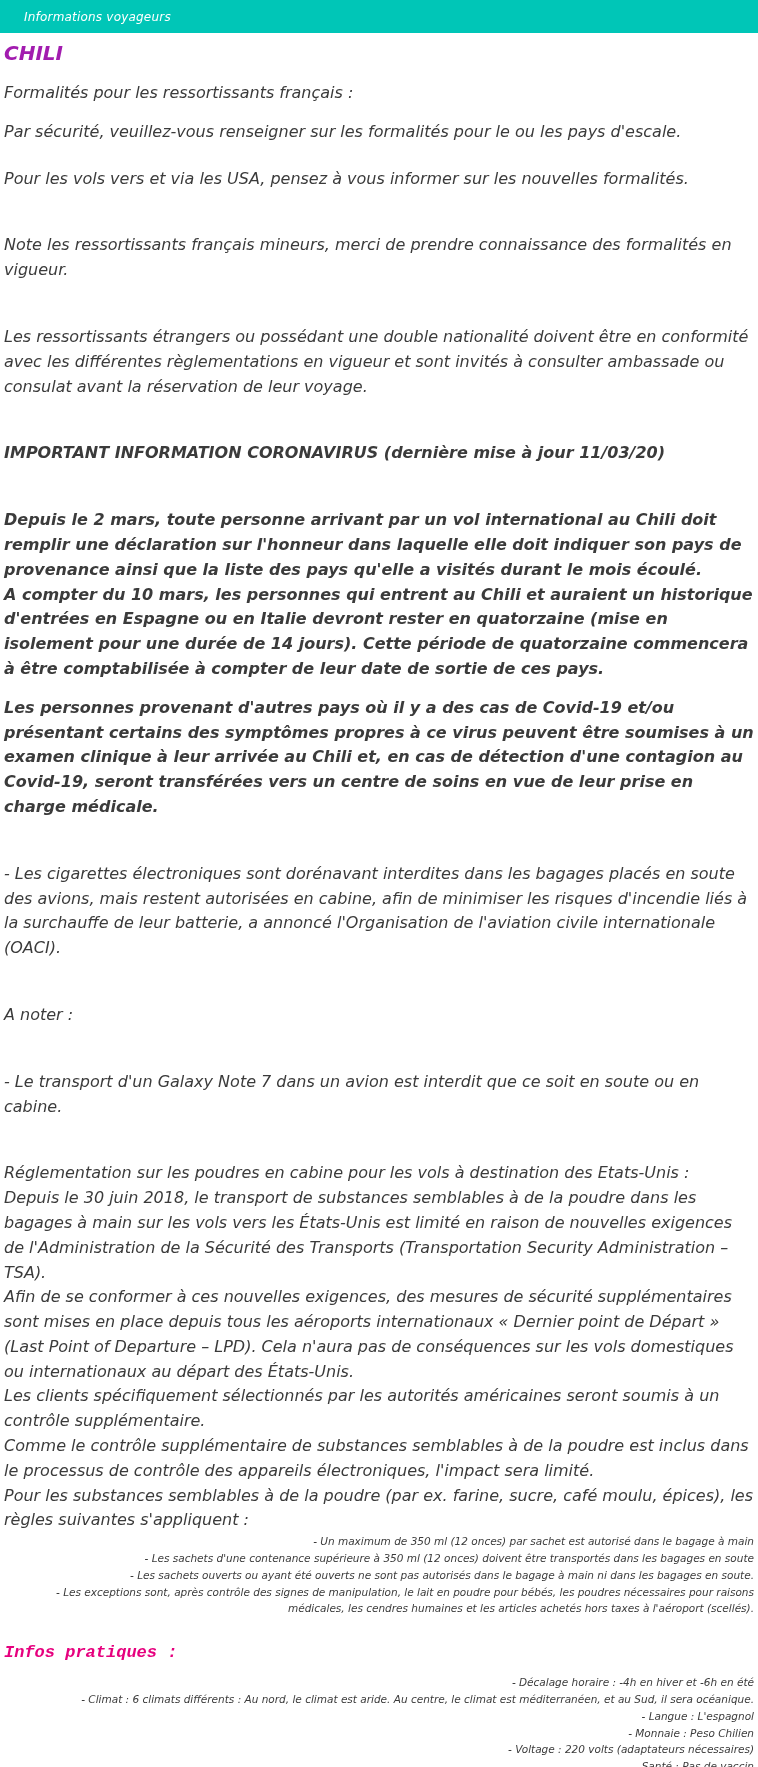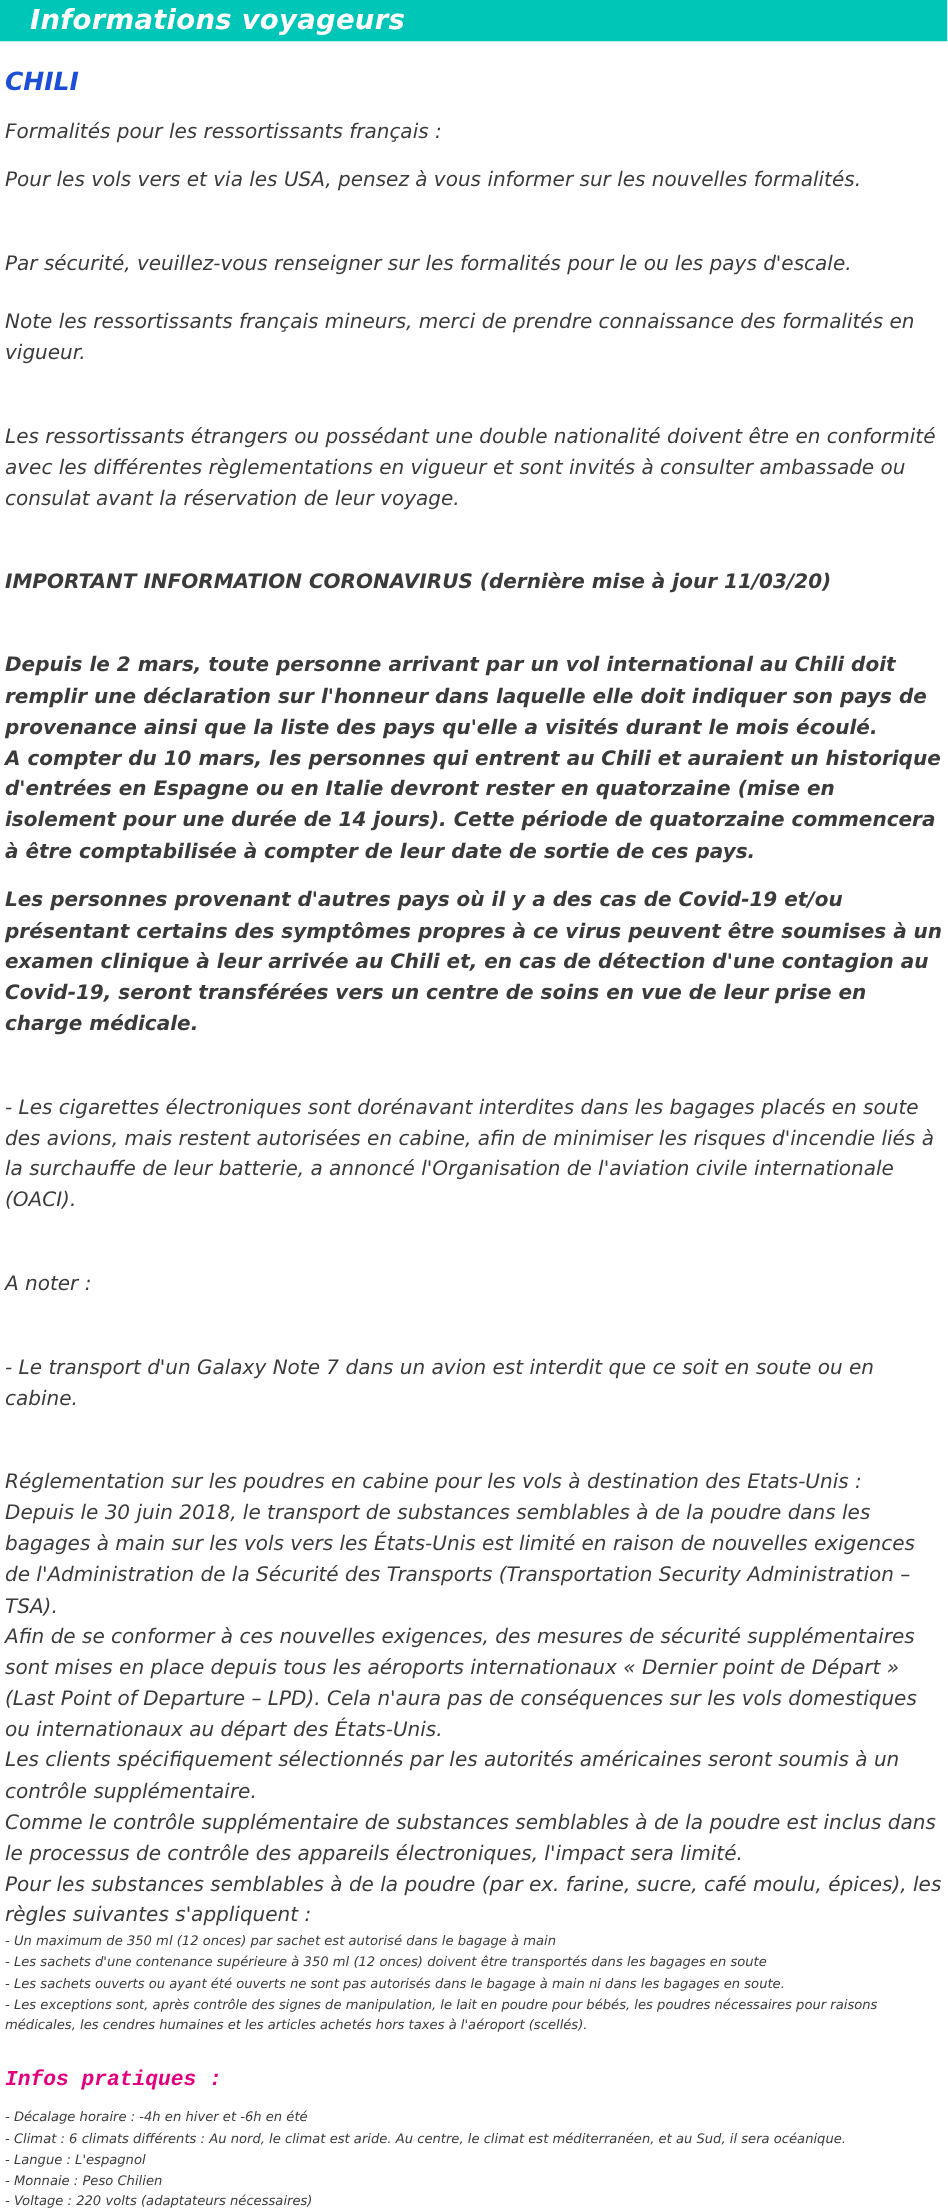--- a/index.html
+++ b/index.html
@@ -19,35 +19,35 @@
   .header-bar {
     background: #00c6b7;
     color: #ffffff;
     height: 33px;
     display: flex;
     align-items: center;
     padding-left: 24px;
     box-sizing: border-box;
   }
   .header-title {
-    font-size: 22px;
+    font-size: 12px;
     font-style: italic;
-    font-weight: bold;
+    font-weight: normal;
     letter-spacing: 0.2px;
   }
   .content {
     padding: 8px 4px 10px 4px;
     box-sizing: border-box;
   }
   .country-title {
-    color: #1d4ed8;
+    color: #a21caf;
     font-size: 20px;
     font-style: italic;
     font-weight: bold;
-    margin: 12px 0 16px 0;
+    margin: 0 0 16px 0;
   }
   p.body {
     font-size: 16px;
     font-style: italic;
     line-height: 1.55;
     margin: 0 0 14px 0;
     color: #3b3b3b;
   }
   p.tight {
     margin: 0 0 2px 0;
@@ -74,41 +74,42 @@
     font-weight: bold;
     margin: 26px 0 12px 0;
     font-family: Liberation Mono, monospace;
   }
   .list-line {
     font-size: 10.5px;
     font-style: italic;
     line-height: 1.6;
     margin: 0;
     color: #3b3b3b;
+    text-align: right;
   }
 </style>
 </head>
 <body>
 
 <div class="page">
 
   <div class="header-bar">
     <span class="header-title">Informations voyageurs</span>
   </div>
 
   <div class="content">
 
     <div class="country-title">CHILI</div>
 
     <p class="body">Formalités pour les ressortissants français :</p>
 
 
+    <p class="body gap-md">Par sécurité, veuillez-vous renseigner sur les formalités pour le ou les pays d'escale.</p>
+
     <p class="body gap-xl">Pour les vols vers et via les USA, pensez à vous informer sur les nouvelles formalités.</p>
-
-    <p class="body gap-md">Par sécurité, veuillez-vous renseigner sur les formalités pour le ou les pays d'escale.</p>
 
     <p class="body gap-xl">Note les ressortissants français mineurs, merci de prendre connaissance des formalités en vigueur.</p>
 
     <p class="body gap-xl">Les ressortissants étrangers ou possédant une double nationalité doivent être en conformité avec les différentes règlementations en vigueur et sont invités à consulter ambassade ou consulat avant la réservation de leur voyage.</p>
 
     <p class="body bold gap-xl">IMPORTANT INFORMATION CORONAVIRUS (dernière mise à jour 11/03/20)</p>
 
     <div class="block">
       <p class="body bold tight">Depuis le 2 mars, toute personne arrivant par un vol international au Chili doit remplir une déclaration sur l'honneur dans laquelle elle doit indiquer son pays de provenance ainsi que la liste des pays qu'elle a visités durant le mois écoulé.</p>
       <p class="body bold">A compter du 10 mars, les personnes qui entrent au Chili et auraient un historique d'entrées en Espagne ou en Italie devront rester en quatorzaine (mise en isolement pour une durée de 14 jours). Cette période de quatorzaine commencera à être comptabilisée à compter de leur date de sortie de ces pays.</p>

